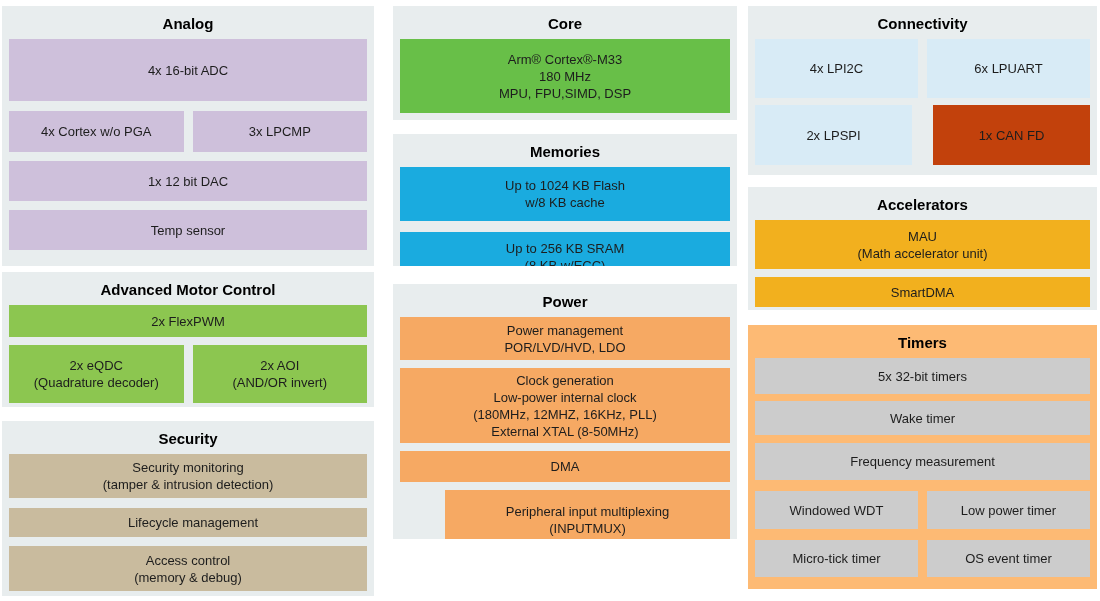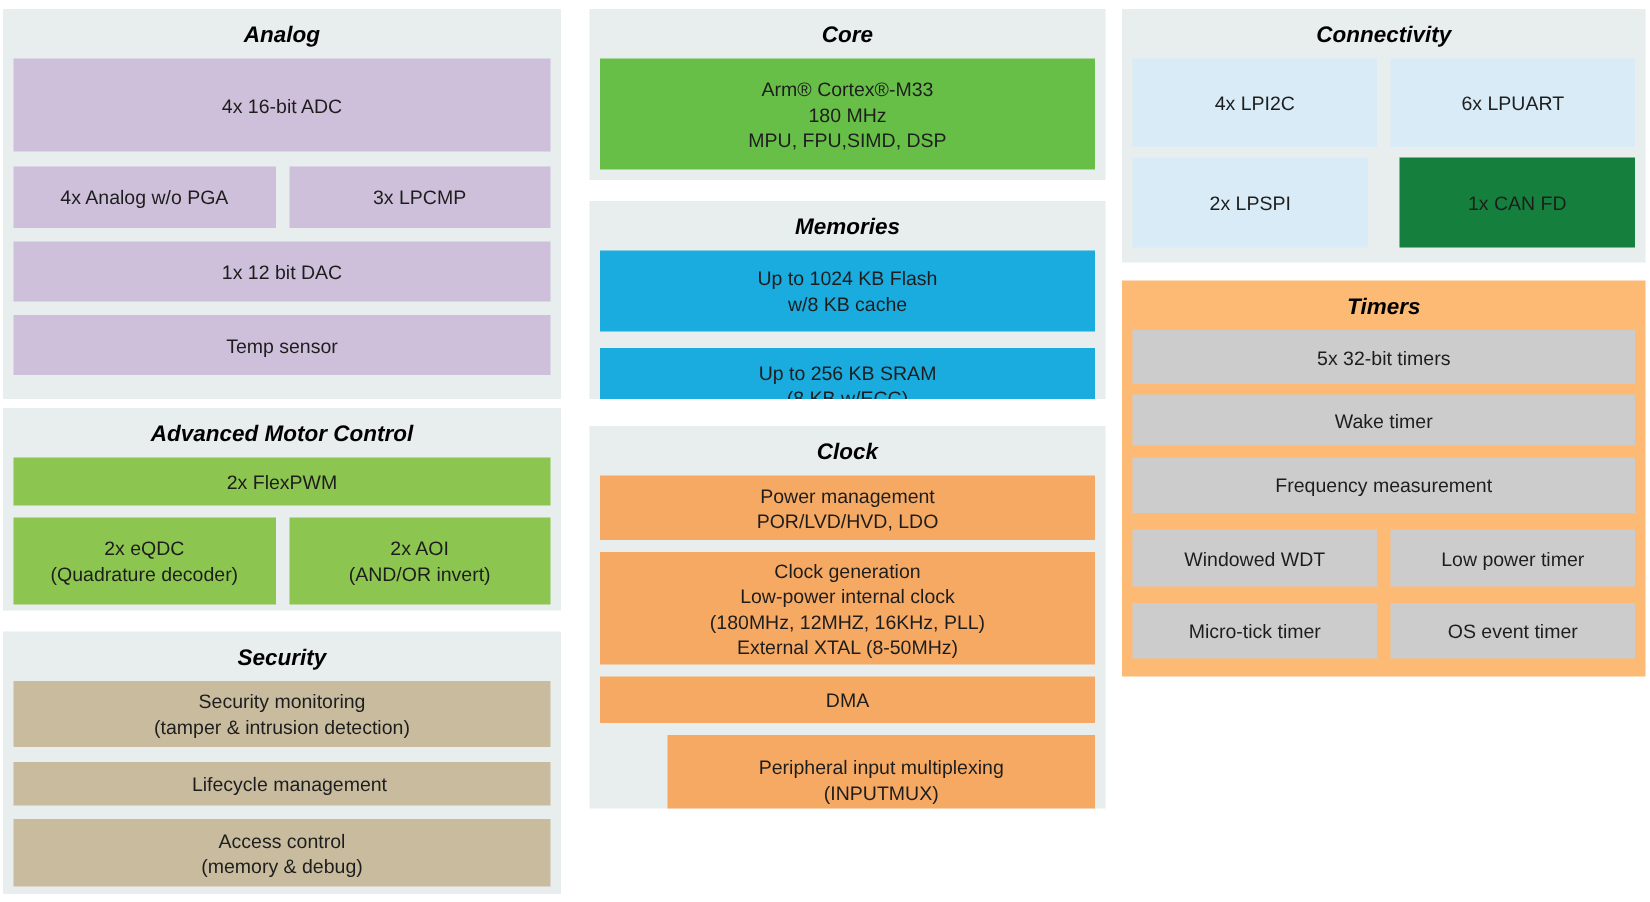--- a/index.html
+++ b/index.html
@@ -12,21 +12,21 @@
   .col { display: block; }
   .col-left  { width: 372px; margin-right: 19px; }
   .col-mid   { width: 344px; margin-right: 11px; }
   .col-right { width: 349px; }
   .panel {
     box-sizing: border-box; padding: 0 7px; overflow: hidden;
     background: #e8edee;
   }
   .panel-title {
     margin: 9px 0 7px 0; font-size: 15px; line-height: 17px;
-    font-weight: bold; color: #000; text-align: center; font-style: italic;
+    font-weight: bold; color: #000; text-align: center;
   }
   .blk {
     display: flex; align-items: center; justify-content: center;
     text-align: center; white-space: pre-line;
     font-size: 13px; line-height: 17px; color: #1d1d1d;
     box-sizing: border-box; padding: 2px 4px;
   }
   .row { display: flex; gap: 9px; }
   .row .blk { flex: 1; }
 </style>
@@ -34,21 +34,21 @@
 <body>
 
 <div class="canvas">
 
   <div class="col col-left">
 
     <section class="panel" style="height: 260px; margin-bottom: 6px; background: rgb(232, 237, 238);">
       <h2 class="panel-title">Analog</h2>
       <div class="blk" style="height: 62px; margin-bottom: 10px; background: rgb(206, 192, 219);">4x 16-bit ADC</div>
       <div class="row" style="margin-bottom:9px;">
-        <div class="blk" style="height: 41px; background: rgb(206, 192, 219);">4x Analog w/o PGA</div>
+        <div class="blk" style="height: 41px; background: rgb(206, 192, 219);">4x Cortex w/o PGA</div>
         <div class="blk" style="height: 41px; background: rgb(206, 192, 219);">3x LPCMP</div>
       </div>
       <div class="blk" style="height: 40px; margin-bottom: 9px; background: rgb(206, 192, 219);">1x 12 bit DAC</div>
       <div class="blk" style="height: 40px; background: rgb(206, 192, 219);">Temp sensor</div>
     </section>
 
     <section class="panel" style="height: 135px; margin-bottom: 14px; background: rgb(232, 237, 238);">
       <h2 class="panel-title">Advanced Motor Control</h2>
       <div class="blk" style="height: 32px; margin-bottom: 8px; background: rgb(140, 198, 80);">2x FlexPWM</div>
       <div class="row">
@@ -82,21 +82,21 @@
     <section class="panel" style="height: 132px; margin-bottom: 18px; background: rgb(232, 237, 238);">
       <h2 class="panel-title">Memories</h2>
       <div class="blk" style="height: 54px; margin-bottom: 11px; background: rgb(26, 171, 223);">Up to 1024 KB Flash
 w/8 KB cache</div>
       <div class="blk" style="height: 50px; margin-bottom: 8px; background: rgb(26, 171, 223);">Up to 256 KB SRAM
 (8 KB w/ECC)</div>
       <div class="blk" style="height: 28px; background: rgb(26, 171, 223);">ROM w/boot loader</div>
     </section>
 
     <section class="panel" style="height: 255px; background: rgb(232, 237, 238);">
-      <h2 class="panel-title">Clock</h2>
+      <h2 class="panel-title">Power</h2>
       <div class="blk" style="height: 43px; margin-bottom: 8px; background: rgb(246, 169, 99);">Power management
 POR/LVD/HVD, LDO</div>
       <div class="blk" style="height: 75px; margin-bottom: 8px; background: rgb(246, 169, 99); text-align: center;">Clock generation
 Low-power internal clock
 (180MHz, 12MHZ, 16KHz, PLL)
 External XTAL (8-50MHz)</div>
       <div class="blk" style="height: 31px; margin-bottom: 8px; background: rgb(246, 169, 99);">DMA</div>
       <div class="blk" style="height: 60px; background: rgb(246, 169, 99); margin-left: 45px;">Peripheral input multiplexing
 (INPUTMUX)</div>
     </section>
@@ -106,24 +106,30 @@
   <div class="col col-right">
 
     <section class="panel" style="height: 169px; margin-bottom: 12px; background: rgb(232, 237, 238);">
       <h2 class="panel-title">Connectivity</h2>
       <div class="row" style="margin-bottom:7px;">
         <div class="blk" style="height: 59px; background: rgb(216, 235, 246);">4x LPI2C</div>
         <div class="blk" style="height: 59px; background: rgb(216, 235, 246);">6x LPUART</div>
       </div>
       <div class="row">
         <div class="blk" style="height: 60px; background: rgb(216, 235, 246);">2x LPSPI</div>
-        <div class="blk" style="height: 60px; background: #15803d; margin-left: 12px;">1x CAN FD</div>
+        <div class="blk" style="height: 60px; background: #c2410c; margin-left: 12px;">1x CAN FD</div>
       </div>
     </section>
 
+    <section class="panel" style="height: 123px; margin-bottom: 15px; background: rgb(232, 237, 238);">
+      <h2 class="panel-title">Accelerators</h2>
+      <div class="blk" style="height: 49px; margin-bottom: 8px; background: rgb(242, 176, 30);">MAU
+(Math accelerator unit)</div>
+      <div class="blk" style="height: 30px; background: rgb(242, 176, 30);">SmartDMA</div>
+    </section>
 
     <section class="panel" style="height: 264px; background: #fdba74;">
       <h2 class="panel-title">Timers</h2>
       <div class="blk" style="height: 36px; margin-bottom: 7px; background: rgb(204, 204, 204);">5x 32-bit timers</div>
       <div class="blk" style="height: 34px; margin-bottom: 8px; background: rgb(204, 204, 204);">Wake timer</div>
       <div class="blk" style="height: 37px; margin-bottom: 11px; background: rgb(204, 204, 204);">Frequency measurement</div>
       <div class="row" style="margin-bottom:11px;">
         <div class="blk" style="height: 38px; background: rgb(204, 204, 204);">Windowed WDT</div>
         <div class="blk" style="height: 38px; background: rgb(204, 204, 204);">Low power timer</div>
       </div>

